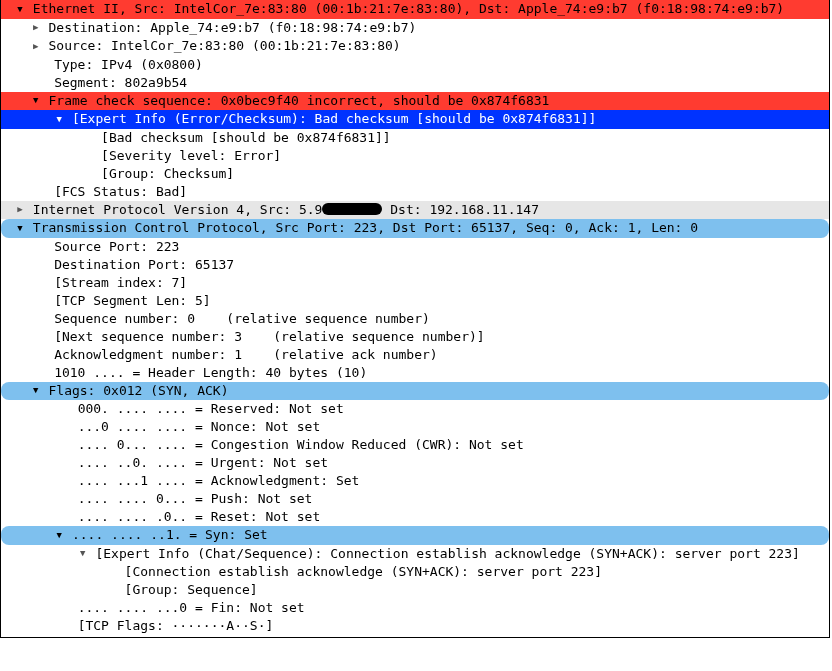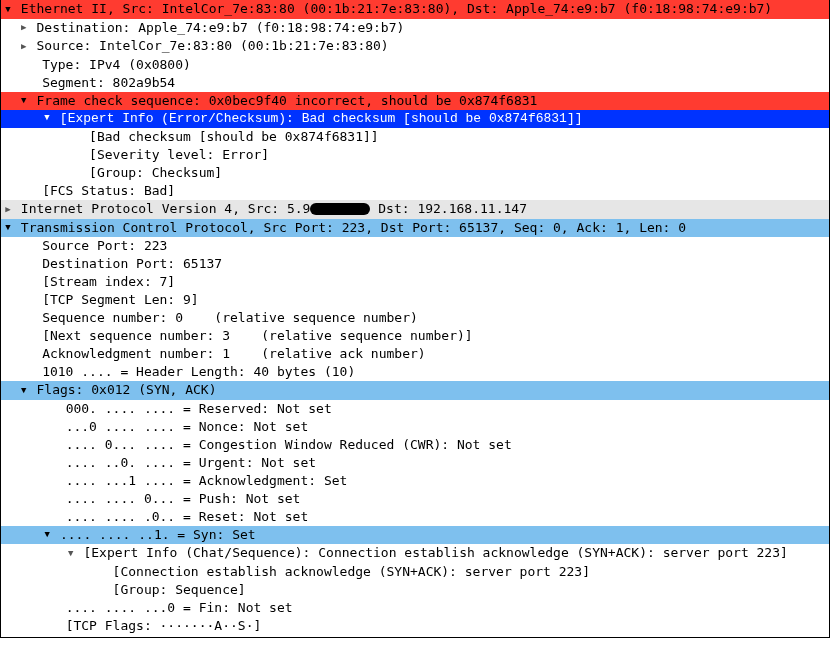--- a/index.html
+++ b/index.html
@@ -15,38 +15,38 @@
   }
   .panel {
     border: 1px solid #000;
     border-top: none;
     width: 830px;
     box-sizing: border-box;
     padding-bottom: 2px;
   }
   .row {
     white-space: pre;
-    padding-left: 2px;
+    padding-left: 14px;
     position: relative;
   }
   .tri {
     display: inline-block;
     width: 10px;
     text-align: center;
     font-size: 9px;
     vertical-align: middle;
     position: relative;
     top: -1px;
     color: #555;
   }
   .tri.black { color: #000; }
   .tri.white { color: #fff; }
   .bg-red { background: #ff3b30; }
-  .bg-blue-dark { background: #0033ff; color: #fff; font-family: Liberation Mono, monospace; }
-  .bg-blue-light { background: #7ec0ee; }
+  .bg-blue-dark { background: #0033ff; color: #fff; }
+  .bg-blue-light { background: #7ec0ee; border-radius: 8px; }
   .bg-grey { background: #e6e6e6; }
   .redacted {
     display: inline-block;
     background: #000;
     border-radius: 6px;
     height: 12px;
     vertical-align: middle;
     position: relative;
     top: -1px;
   }
@@ -67,21 +67,21 @@
   <div class="row">           <span>[Severity level: Error]</span></div>
   <div class="row">           <span>[Group: Checksum]</span></div>
   <div class="row">     <span>[FCS Status: Bad]</span></div>
 
   <div class="row bg-grey"><span class="tri">▶</span> <span>Internet Protocol Version 4, Src: 5.9</span><span class="redacted" style="width:60px"></span><span> Dst: 192.168.11.147</span></div>
 
   <div class="row bg-blue-light"><span class="tri black">▼</span> <span>Transmission Control Protocol, Src Port: 223, Dst Port: 65137, Seq: 0, Ack: 1, Len: 0</span></div>
   <div class="row">     <span>Source Port: 223</span></div>
   <div class="row">     <span>Destination Port: 65137</span></div>
   <div class="row">     <span>[Stream index: 7]</span></div>
-  <div class="row">     <span>[TCP Segment Len: 9]</span></div>
+  <div class="row">     <span>[TCP Segment Len: 5]</span></div>
   <div class="row">     <span>Sequence number: 0    (relative sequence number)</span></div>
   <div class="row">     <span>[Next sequence number: 3    (relative sequence number)]</span></div>
   <div class="row">     <span>Acknowledgment number: 1    (relative ack number)</span></div>
   <div class="row">     <span>1010 .... = Header Length: 40 bytes (10)</span></div>
   <div class="row bg-blue-light">  <span class="tri black">▼</span> <span>Flags: 0x012 (SYN, ACK)</span></div>
   <div class="row">        <span>000. .... .... = Reserved: Not set</span></div>
   <div class="row">        <span>...0 .... .... = Nonce: Not set</span></div>
   <div class="row">        <span>.... 0... .... = Congestion Window Reduced (CWR): Not set</span></div>
   <div class="row">        <span>.... ..0. .... = Urgent: Not set</span></div>
   <div class="row">        <span>.... ...1 .... = Acknowledgment: Set</span></div>

